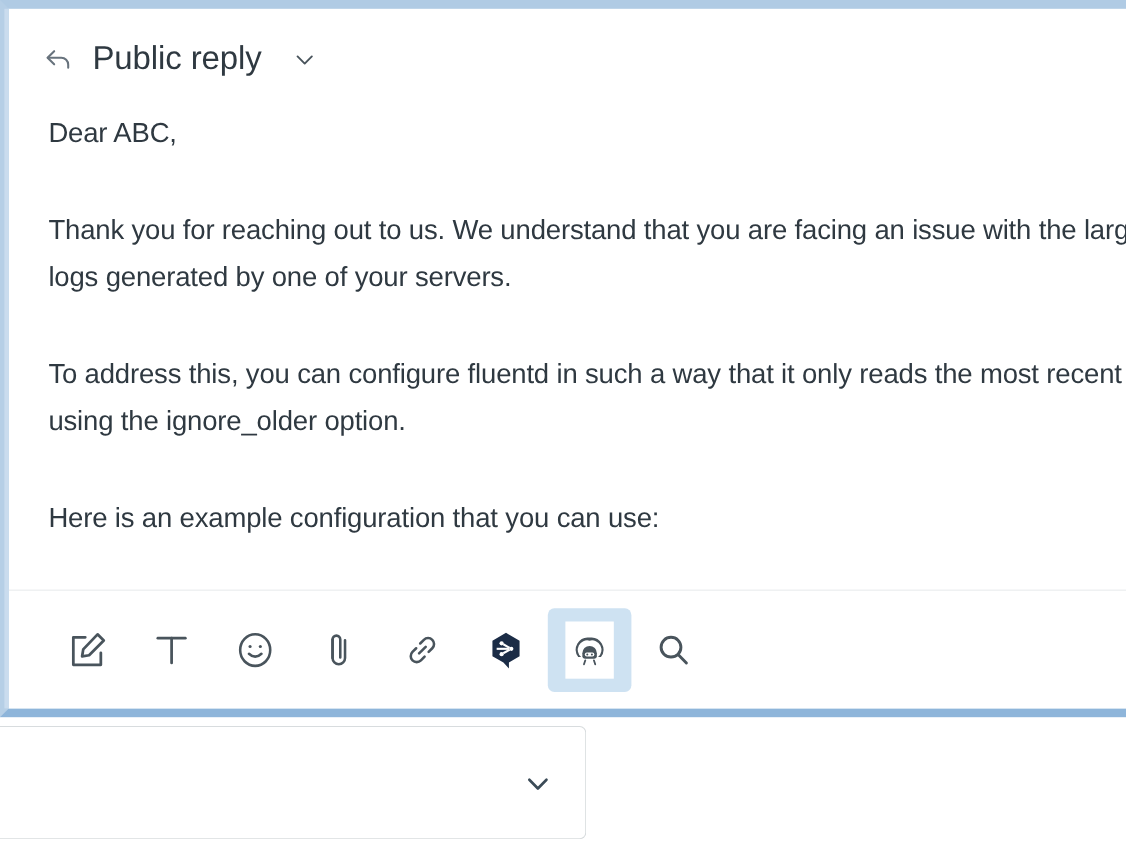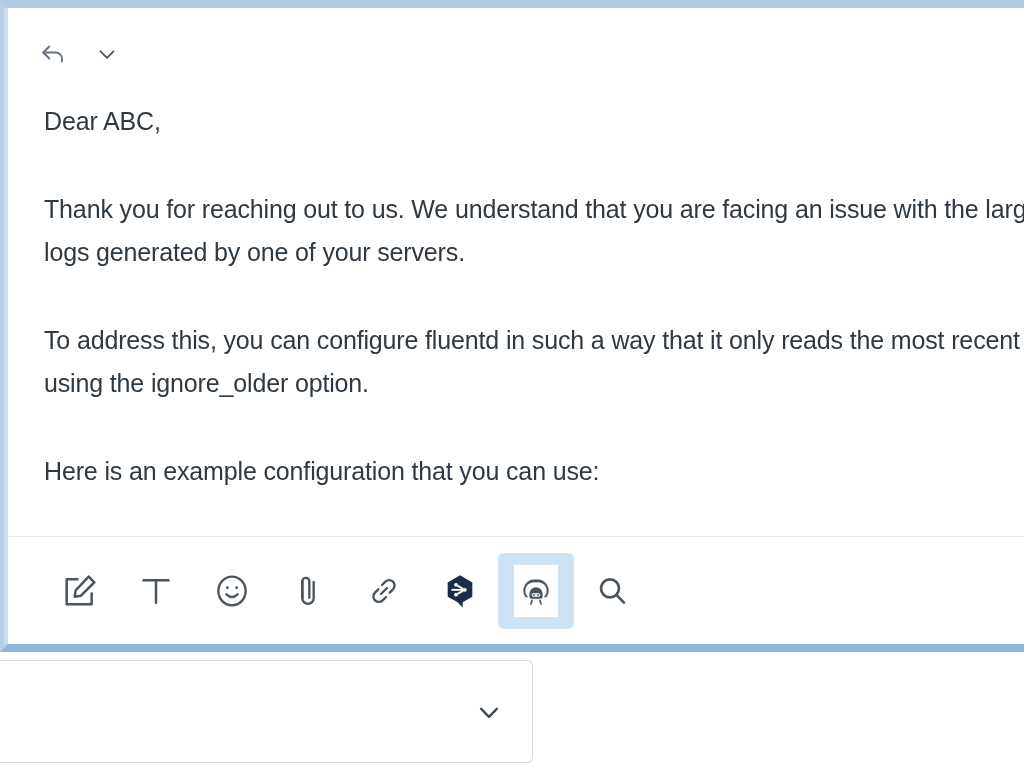--- a/index.html
+++ b/index.html
@@ -147,20 +147,21 @@
 
 <div id="composer">
 
   <div id="composer-header">
     <span class="reply-arrow-icon">
       <svg viewBox="0 0 24 24" fill="none" stroke="currentColor" stroke-width="1.5" stroke-linecap="round" stroke-linejoin="round">
         <path d="M9 6 L4.2 10.8 L9 15.6"></path>
         <path d="M4.4 10.8 H14.2 a5 5 0 0 1 5 5 V18"></path>
       </svg>
     </span>
+    <span id="channel-label">Public reply</span>
     <span class="chevron-down-icon">
       <svg viewBox="0 0 24 24" fill="none" stroke="currentColor" stroke-width="1.6" stroke-linecap="round" stroke-linejoin="round">
         <path d="M6 9.5 L12 15.5 L18 9.5"></path>
       </svg>
     </span>
   </div>
 
   <div id="composer-body">
     <div class="msg-para">Dear ABC,</div>
     <div class="msg-gap"></div>

